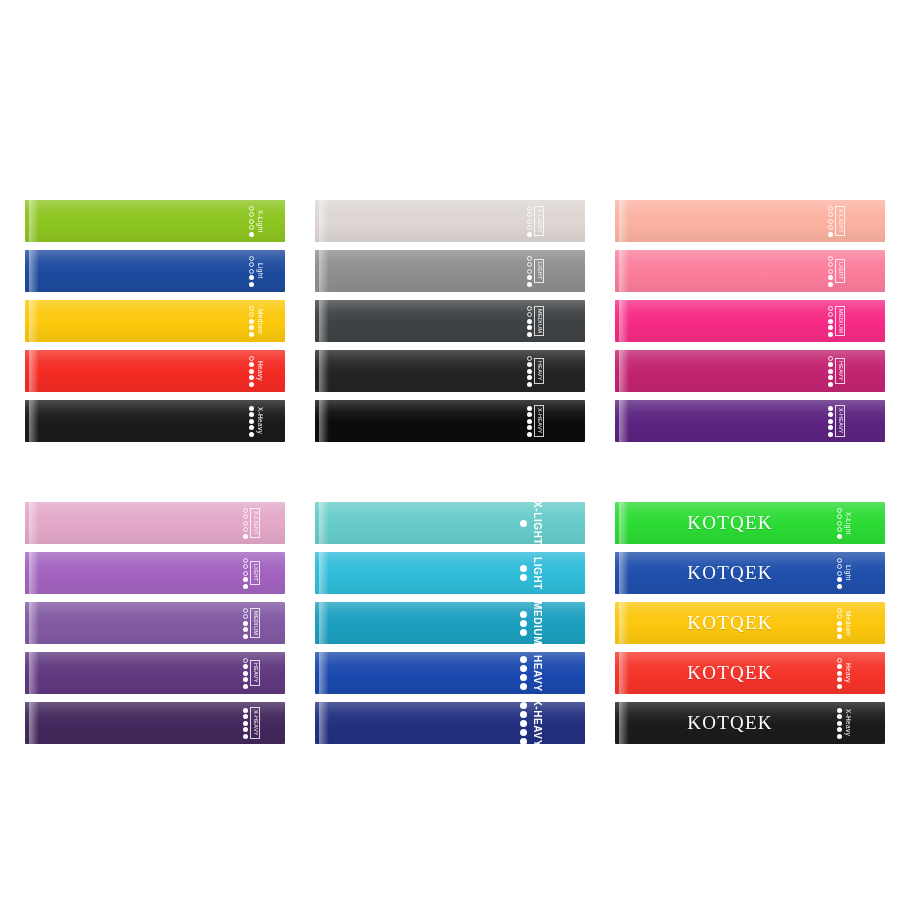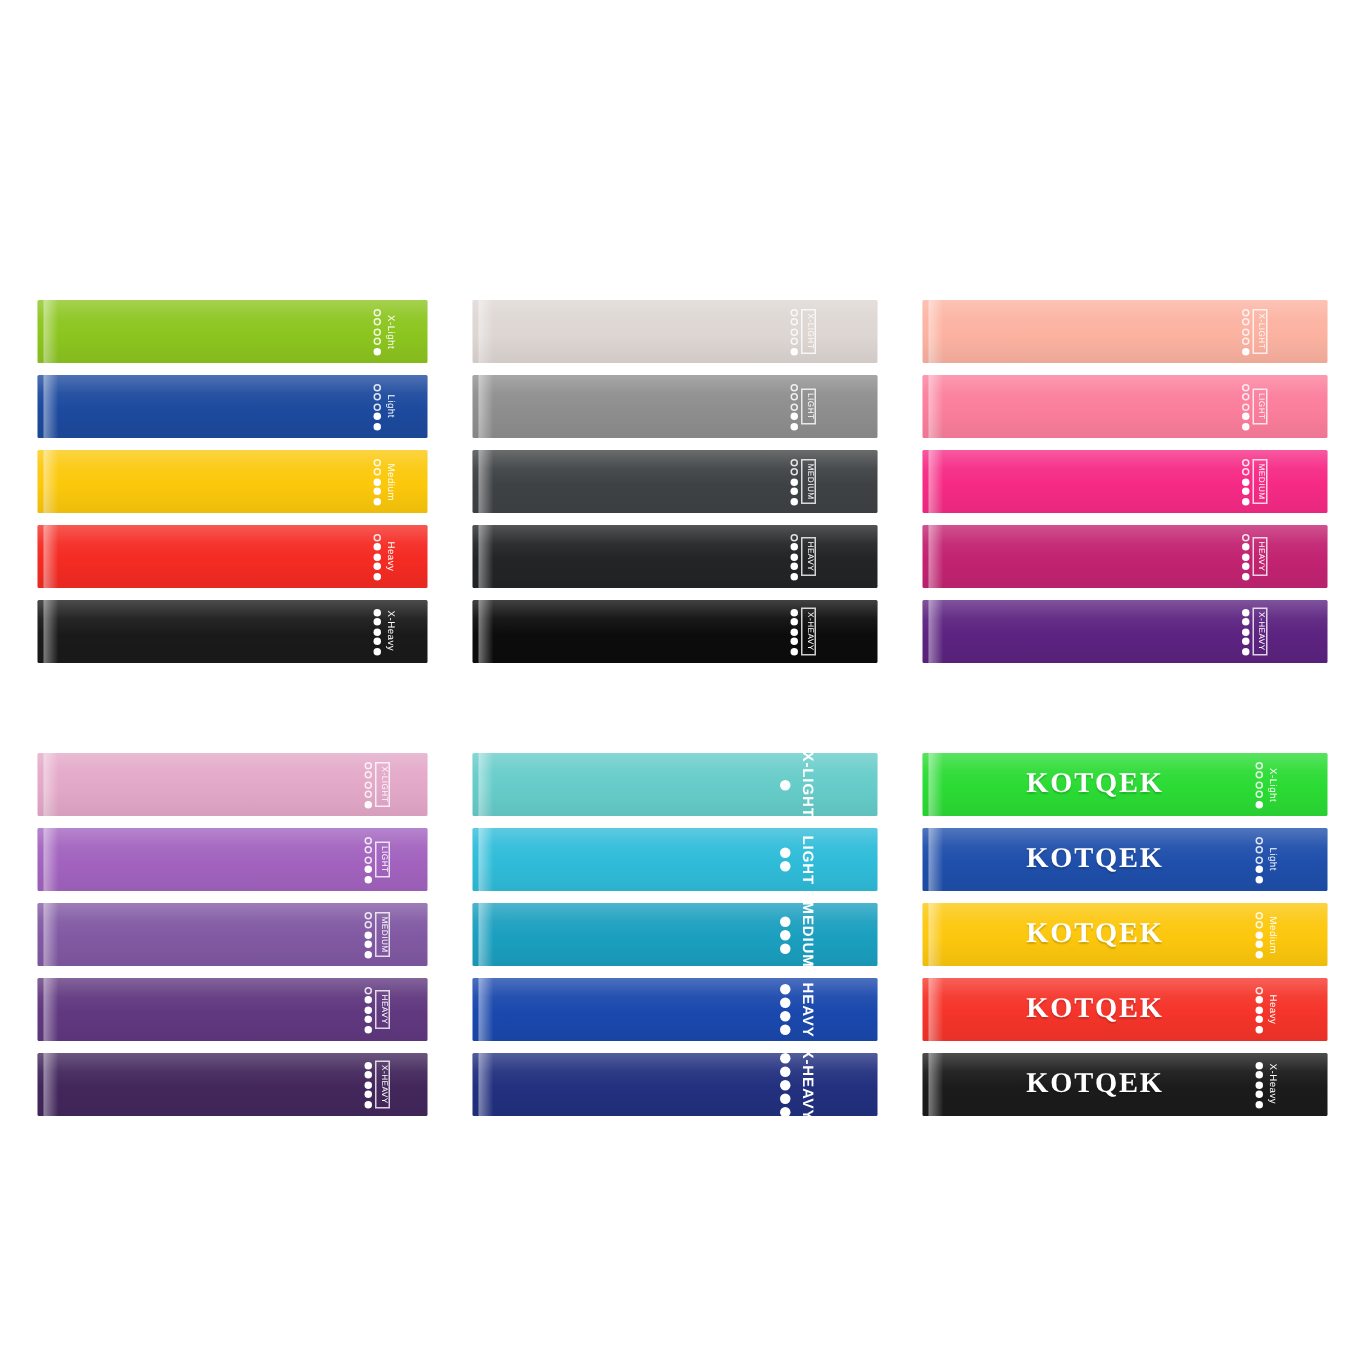--- a/index.html
+++ b/index.html
@@ -50,21 +50,21 @@
   .band .glint{
     position:absolute;top:0;bottom:0;width:10px;
     background:linear-gradient(90deg,rgba(255,255,255,.45),rgba(255,255,255,0));
     pointer-events:none;
   }
 
   
   .brand{
     position:absolute;left:0;right:0;text-align:center;
     font-family:"Liberation Serif",serif;
-    font-weight:bold;font-size:19px;letter-spacing:1.2px;
+    font-weight:normal;font-size:19px;letter-spacing:1.2px;
     color:#ffffff;z-index:3;
     text-shadow:0 1px 1px rgba(0,0,0,.18);
   }
   .brand.dark{color:#ffffff;}
 
   
   .marker{
     position:absolute;
     display:flex;flex-direction:row;align-items:center;
     gap:2px;z-index:4;

